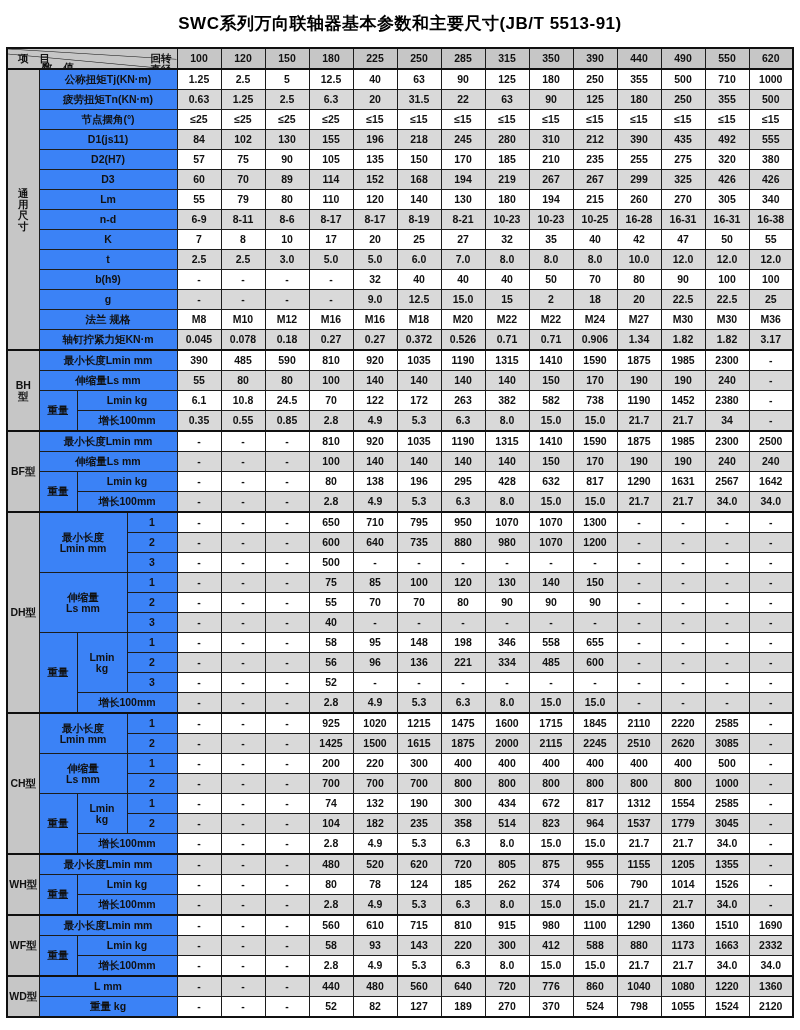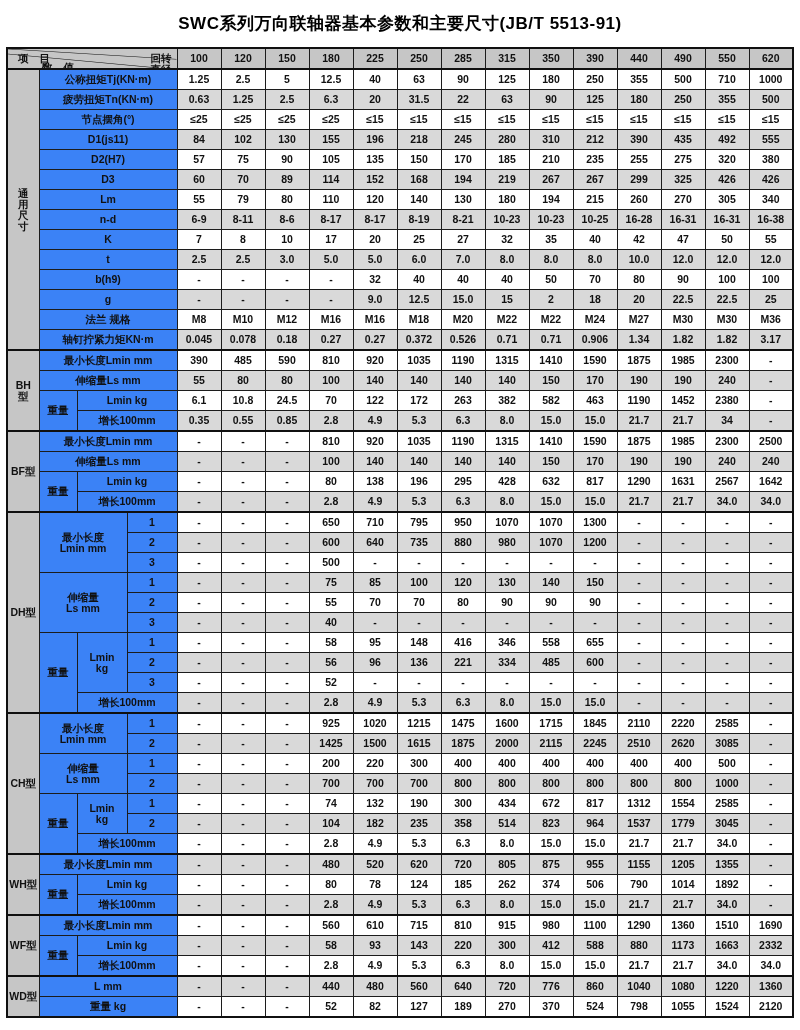--- a/index.html
+++ b/index.html
@@ -374,21 +374,21 @@
       <td class="lbl" colspan="2">Lmin kg</td>
     <td class="v">6.1</td>
         <td class="v">10.8</td>
         <td class="v">24.5</td>
         <td class="v">70</td>
         <td class="v">122</td>
         <td class="v">172</td>
         <td class="v">263</td>
         <td class="v">382</td>
         <td class="v">582</td>
-        <td class="v">463</td>
+        <td class="v">738</td>
         <td class="v">1190</td>
         <td class="v">1452</td>
         <td class="v">2380</td>
         <td class="v">-</td>
       </tr>
     <tr>
         <td class="lbl" colspan="2">增长100mm</td>
         <td class="v">0.35</td>
         <td class="v">0.55</td>
         <td class="v">0.85</td>
@@ -587,21 +587,21 @@
       <td class="lbl" rowspan="4">重量</td>
       <td class="lbl ml" rowspan="3">Lmin
 kg</td>
       <td class="lbl">1</td>
     <td class="v">-</td>
         <td class="v">-</td>
         <td class="v">-</td>
         <td class="v">58</td>
         <td class="v">95</td>
         <td class="v">148</td>
-        <td class="v">416</td>
+        <td class="v">198</td>
         <td class="v">346</td>
         <td class="v">558</td>
         <td class="v">655</td>
         <td class="v">-</td>
         <td class="v">-</td>
         <td class="v">-</td>
         <td class="v">-</td>
       </tr>
     <tr>
         <td class="lbl">2</td>
@@ -809,21 +809,21 @@
         <td class="v">-</td>
         <td class="v">80</td>
         <td class="v">78</td>
         <td class="v">124</td>
         <td class="v">185</td>
         <td class="v">262</td>
         <td class="v">374</td>
         <td class="v">506</td>
         <td class="v">790</td>
         <td class="v">1014</td>
-        <td class="v">1892</td>
+        <td class="v">1526</td>
         <td class="v">-</td>
       </tr>
     <tr>
         <td class="lbl" colspan="2">增长100mm</td>
         <td class="v">-</td>
         <td class="v">-</td>
         <td class="v">-</td>
         <td class="v">2.8</td>
         <td class="v">4.9</td>
         <td class="v">5.3</td>

